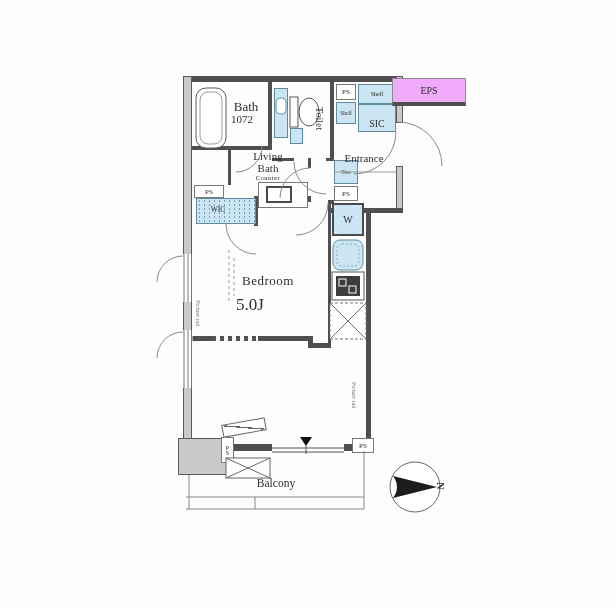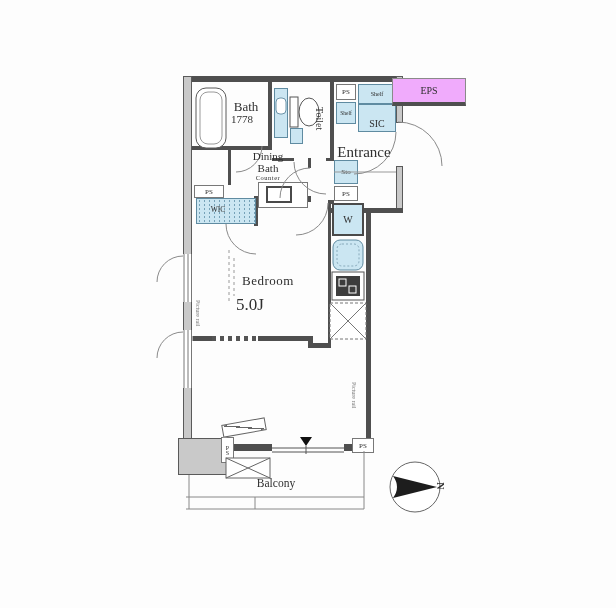--- a/index.html
+++ b/index.html
@@ -180,26 +180,26 @@
       <line x1="255" y1="497" x2="255" y2="509"></line>
     </g>
 
     <g>
       <circle cx="415" cy="487" r="25" fill="#fff" stroke="#666"></circle>
       <path d="M 393 476 L 437 487 L 393 498 Q 401 487 393 476 Z" fill="#1d1d1d"></path>
     </g>
   </svg>
 
   <div class="lbl" style="left:214px;top:100px;width:64px;font-size:13px">Bath</div>
-  <div class="lbl" style="left:210px;top:113px;width:64px;font-size:11px">1778</div>
-  <div class="lbl" style="left:230px;top:150px;width:76px;font-size:11px">Dining</div>
+  <div class="lbl" style="left:210px;top:113px;width:64px;font-size:11px">1072</div>
+  <div class="lbl" style="left:230px;top:150px;width:76px;font-size:11px">Living</div>
   <div class="lbl" style="left:230px;top:162px;width:76px;font-size:11px">Bath</div>
   <div class="lbl" style="left:238px;top:174px;width:60px;font-size:6.5px;letter-spacing:0.5px">Counter</div>
   <div class="lbl vtext" style="left:313px;top:88px;height:62px;font-size:10px">Toilet</div>
-  <div class="lbl" style="left:330px;top:144px;width:68px;font-size:15px">Entrance</div>
+  <div class="lbl" style="left:330px;top:152px;width:68px;font-size:11px">Entrance</div>
   <div class="lbl" style="left:358px;top:118px;width:38px;font-size:10px">SIC</div>
   <div class="lbl" style="left:196px;top:206px;width:44px;font-size:7.5px">WIC</div>
   <div class="lbl" style="left:216px;top:274px;width:104px;font-size:13px;letter-spacing:0.5px">Bedroom</div>
   <div class="lbl" style="left:198px;top:295px;width:104px;font-size:17px">5.0J</div>
   <div class="lbl" style="left:236px;top:477px;width:80px;font-size:11.5px">Balcony</div>
   <div class="lbl vtext" style="left:194px;top:293px;height:40px;font-size:6px;color:#777">Picture rail</div>
   <div class="lbl vtext" style="left:350px;top:372px;height:46px;font-size:6px;color:#777">Picture rail</div>
   <div class="lbl" style="left:433px;top:480px;width:14px;font-size:10px;font-weight:bold;transform:rotate(90deg)">N</div>
 
 </div>

